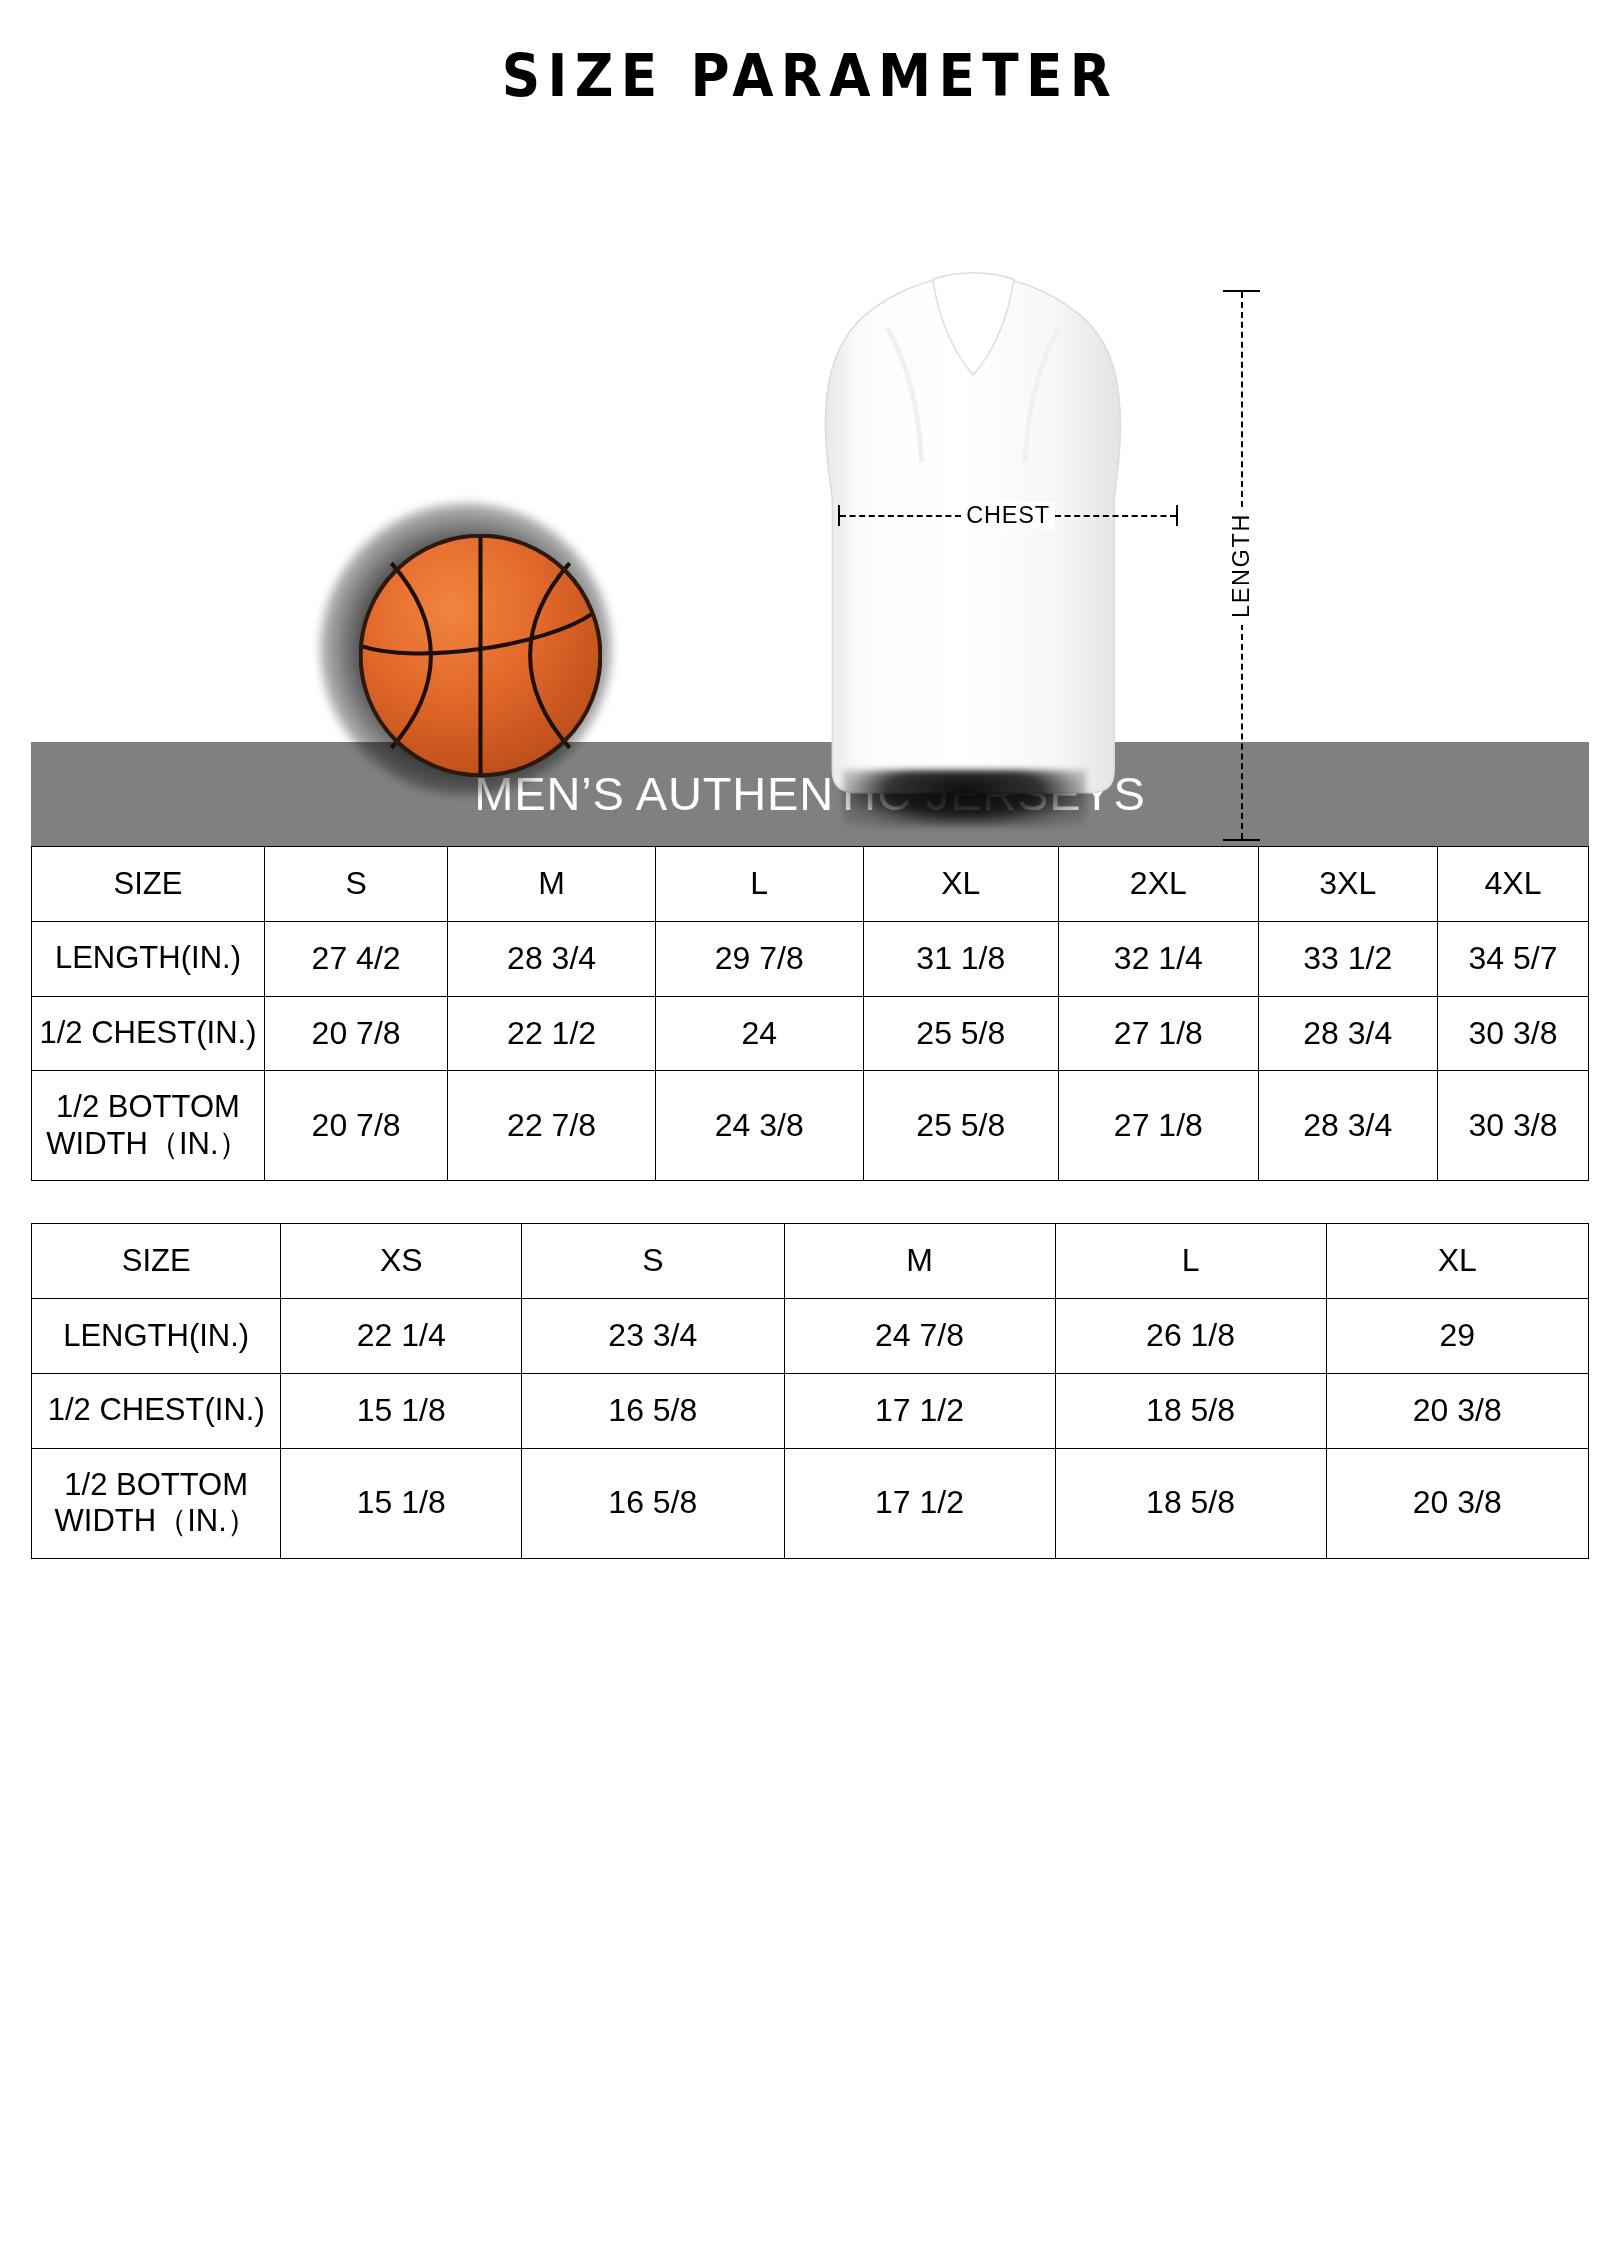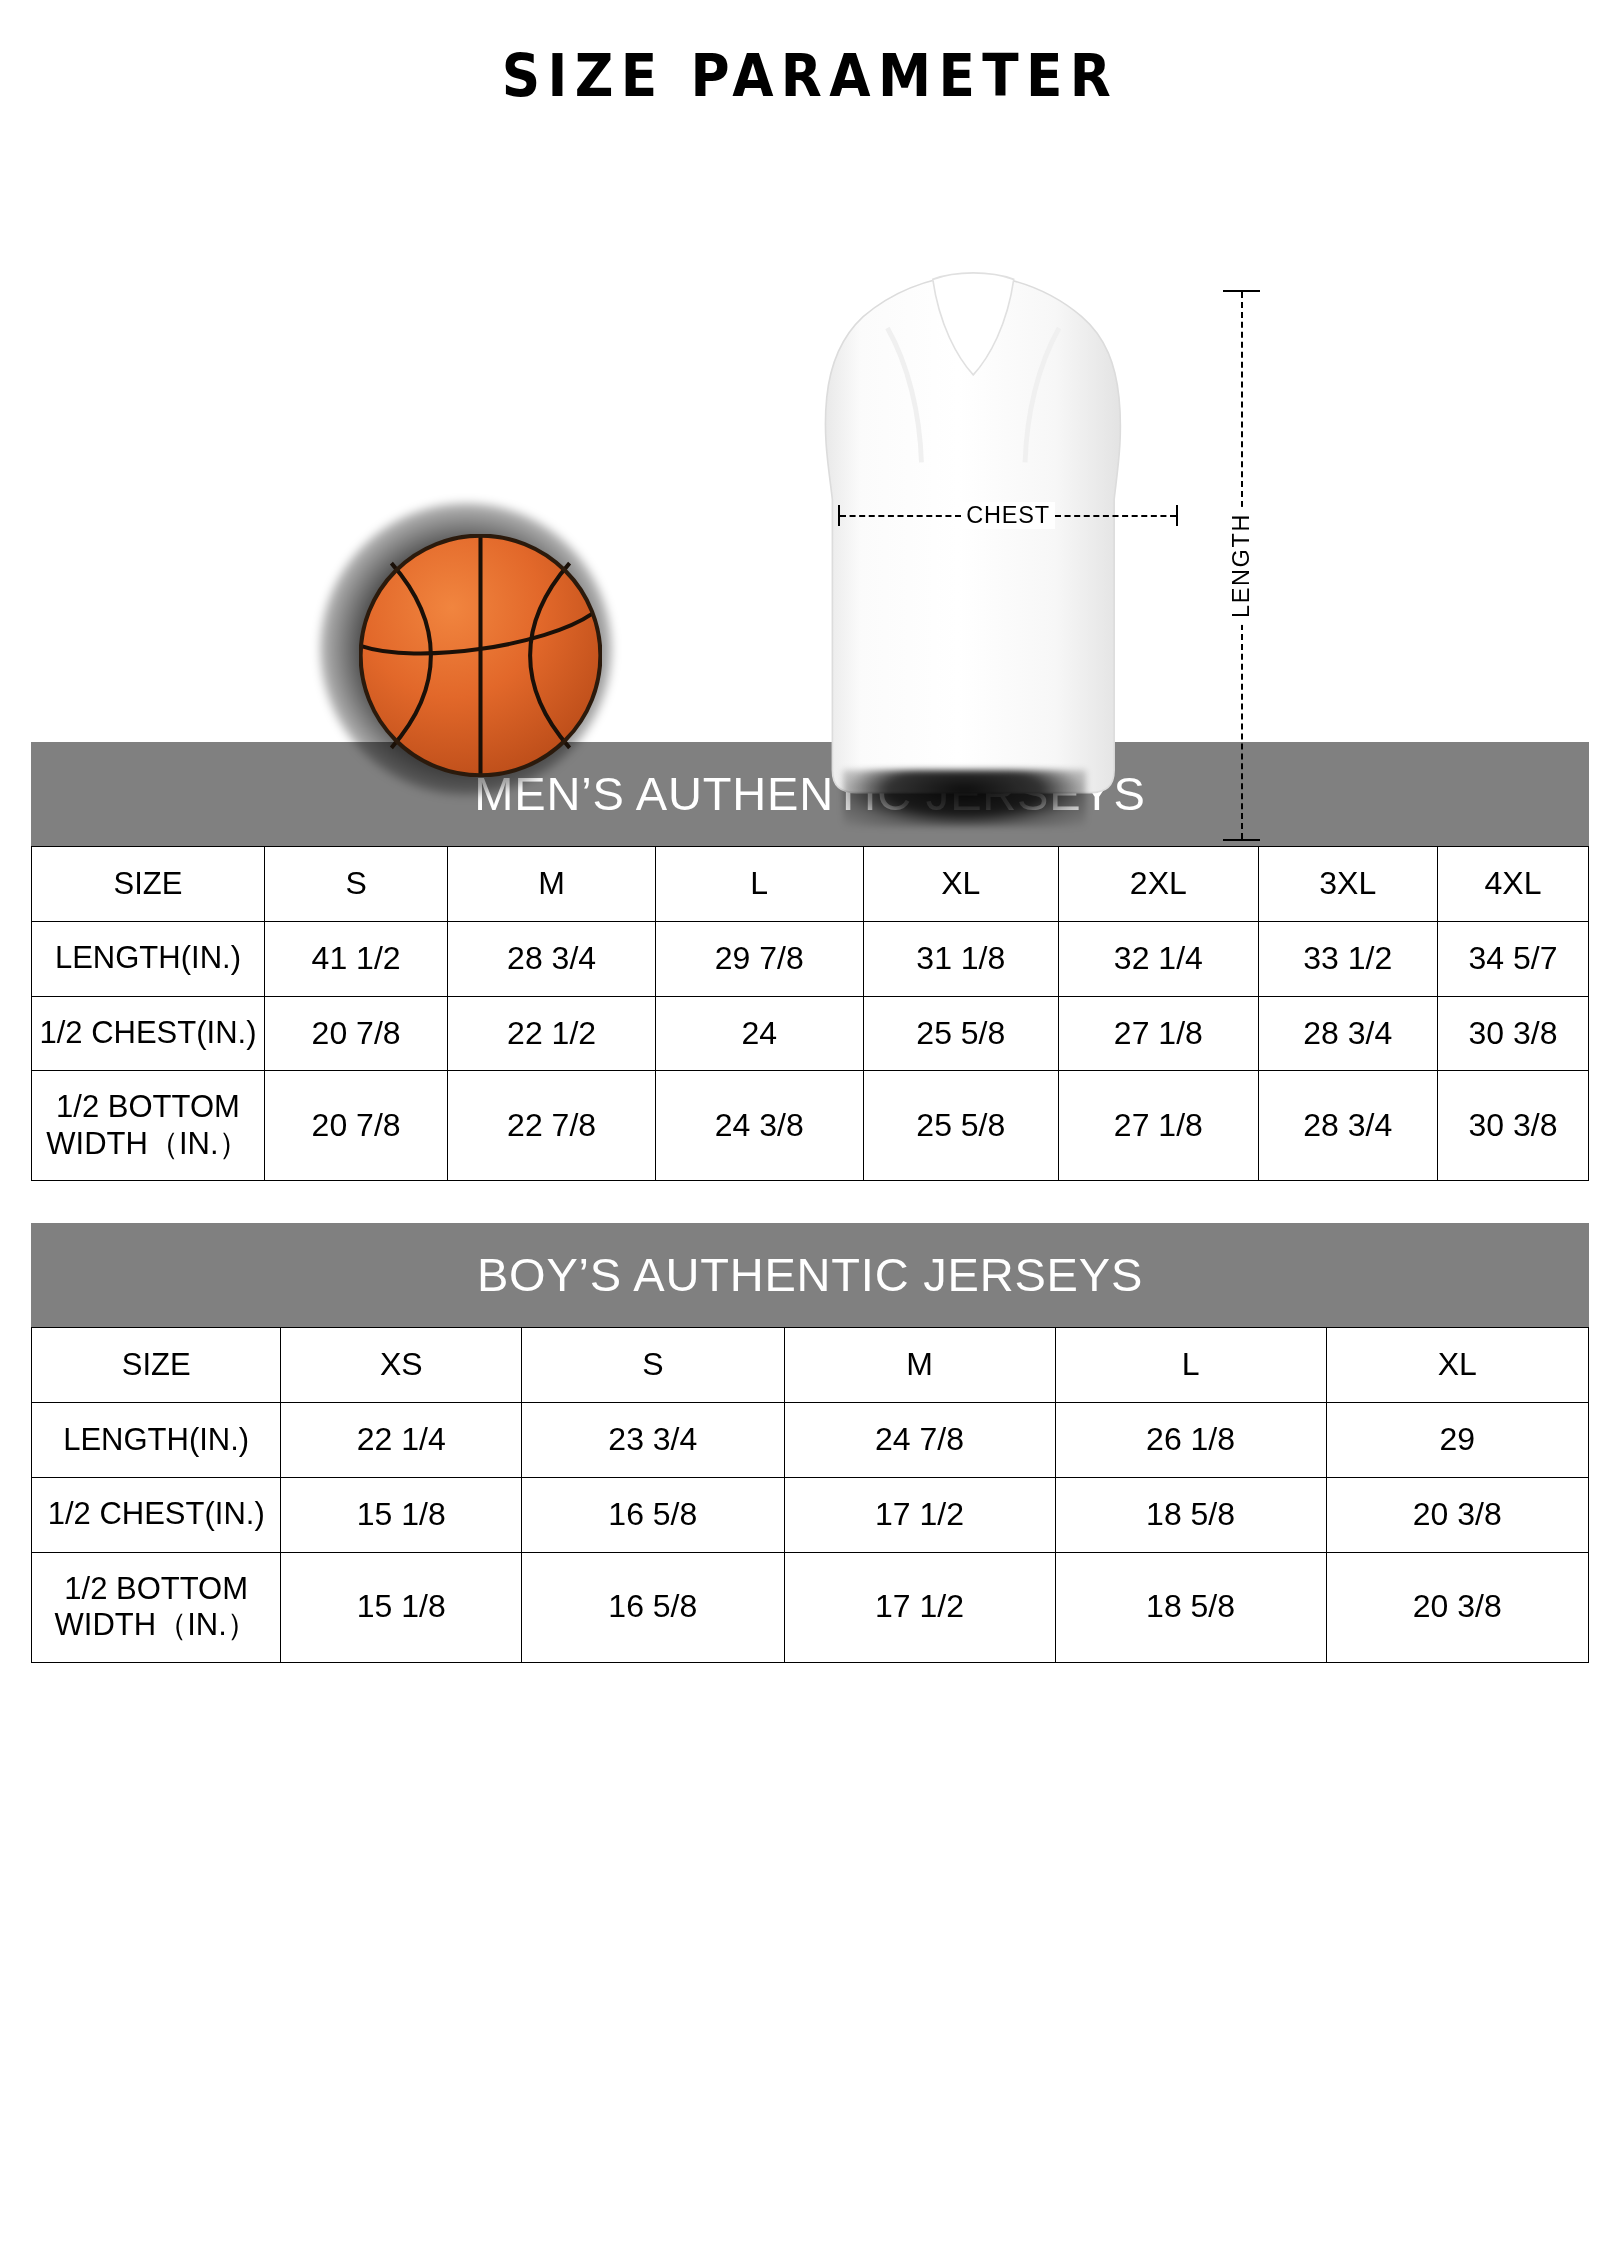--- a/index.html
+++ b/index.html
@@ -267,21 +267,21 @@
           <td style="width:174px">S</td>
           <td style="width:198px">M</td>
           <td style="width:198px">L</td>
           <td style="width:186px">XL</td>
           <td style="width:190px">2XL</td>
           <td style="width:170px">3XL</td>
           <td style="width:142px">4XL</td>
         </tr>
         <tr>
           <td class="rowhead">LENGTH(IN.)</td>
-          <td>41  1/2</td>
+          <td>27  4/2</td>
           <td>28  3/4</td>
           <td>29  7/8</td>
           <td>31  1/8</td>
           <td>32  1/4</td>
           <td>33  1/2</td>
           <td>34  5/7</td>
         </tr>
         <tr>
           <td class="rowhead">1/2 CHEST(IN.)</td>
           <td>20  7/8</td>
@@ -305,21 +305,20 @@
           <td>28  3/4</td>
           <td>30  3/8</td>
         </tr>
       </tbody>
     </table>
   </div>
 
   <div class="spacer-40"></div>
 
   <div class="table-block">
-    <div class="table-header">BOY’S AUTHENTIC JERSEYS</div>
     <table class="size-table">
       <tbody>
         <tr>
           <td class="rowhead" style="width:223px">SIZE</td>
           <td style="width:215px">XS</td>
           <td style="width:235px">S</td>
           <td style="width:243px">M</td>
           <td style="width:243px">L</td>
           <td style="width:235px">XL</td>
         </tr>

